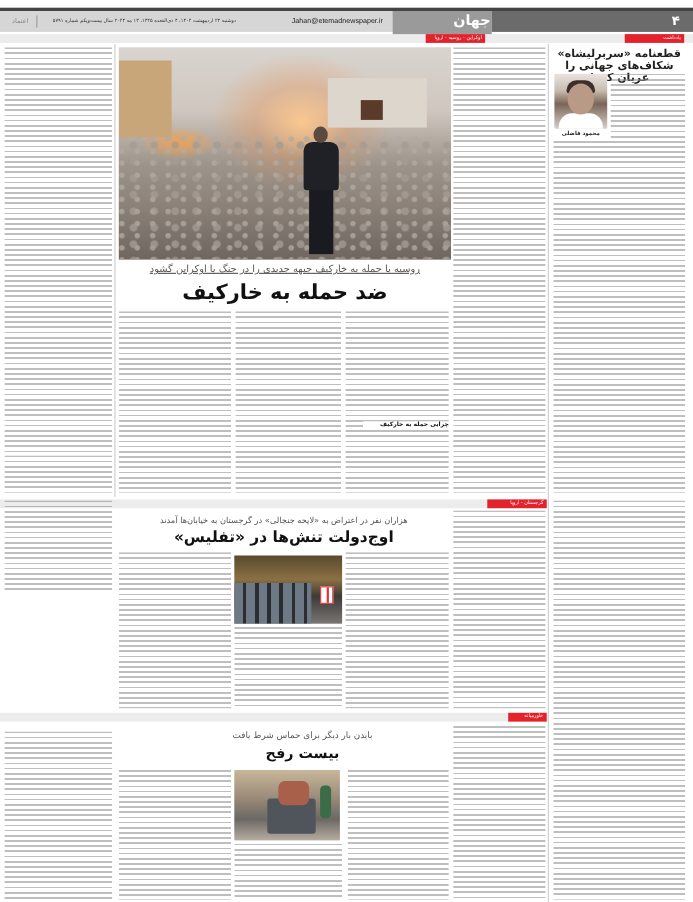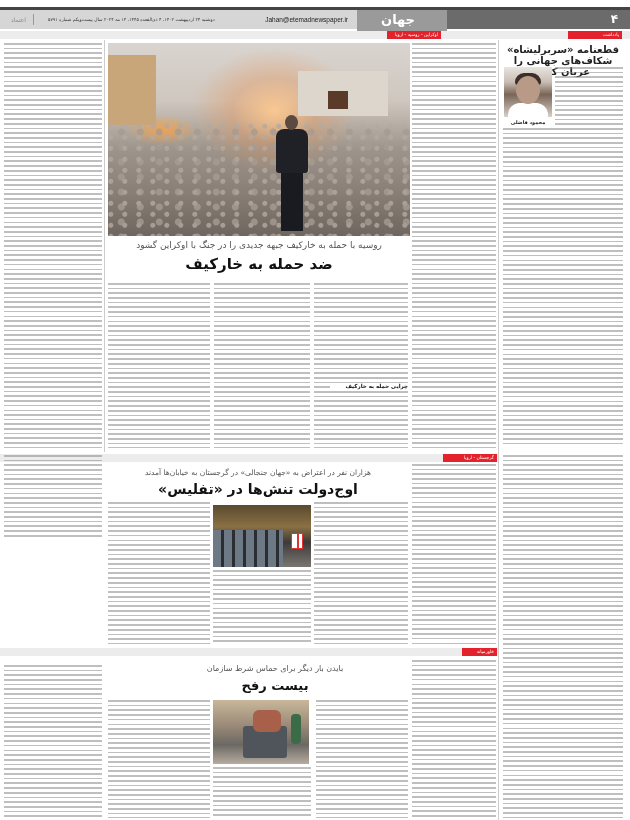--- a/index.html
+++ b/index.html
@@ -3,21 +3,21 @@
 <meta charset="utf-8">
 <style>
   * { box-sizing: border-box; margin: 0; padding: 0; }
   html, body { width: 630px; height: 820px; background: #fff; overflow: hidden; }
   body { font-family: "DejaVu Sans", sans-serif; position: relative; color: #333; }
 
   
   .topline { position: absolute; left: 0; top: 7px; width: 630px; height: 3px; background: #444; }
   .header { position: absolute; left: 0; top: 10px; width: 630px; height: 19px; background: #d6d6d6; }
   .h-page { position: absolute; right: 0; top: 0; width: 183px; height: 19px; background: #6b6b6b; color: #fff; font-size: 12px; font-weight: bold; text-align: right; padding-right: 12px; line-height: 19px; }
-  .h-section { position: absolute; right: 183px; top: 0; width: 90px; height: 23px; background: #9a9a9a; color: #fff; font-size: 13px; font-weight: bold; text-align: right; padding-right: 32px; line-height: 19px; }
+  .h-section { position: absolute; right: 183px; top: 0; width: 90px; height: 23px; background: #9a9a9a; color: #fff; font-size: 13px; font-weight: bold; text-align: right; padding-right: 1px; line-height: 19px; }
   .h-email { position: absolute; right: 282px; top: 0; font-size: 6.5px; color: #222; line-height: 19px; font-family: "Liberation Sans", sans-serif; }
   .h-date { position: absolute; left: 48px; top: 0; font-size: 4.5px; color: #333; line-height: 19px; direction: rtl; }
   .h-logo { position: absolute; left: 8px; top: 4px; width: 26px; height: 11px; font-size: 6px; color: #888; border-right: 1px solid #999; padding-right: 4px; text-align: center; line-height: 11px; }
 
   .subbar { position: absolute; left: 0; top: 31px; width: 630px; height: 8px; background: #ececec; }
   .tag { position: absolute; height: 8px; background: #e3222b; color: #fff; font-size: 4.5px; line-height: 8px; padding: 0 3px; direction: rtl; }
 
   .vrule { position: absolute; top: 40px; width: 1px; background: #ccc; }
 
   
@@ -121,22 +121,22 @@
   <div class="mp-house2"></div>
   <div class="mp-window"></div>
   <div class="mp-rubble"></div>
   <div class="mp-man">
       <div class="legs"></div>
       <div class="torso"></div>
       <div class="head"></div>
     </div>
 </div>
 
-<div class="kicker" style="left:108px; top:240px; width:302px; font-size:9px;">روسیه با حمله به خارکیف جبهه جدیدی را در جنگ با اوکراین گشود</div>
-<div class="headline" style="left:108px; top:255px; width:302px; font-size:15px;">ضد حمله به خارکیف</div>
+<div class="kicker" style="left:108px; top:240px; width:302px; font-size:9px;text-decoration:underline;">روسیه با حمله به خارکیف جبهه جدیدی را در جنگ با اوکراین گشود</div>
+<div class="headline" style="left:108px; top:255px; width:302px; font-size:19px;">ضد حمله به خارکیف</div>
 
 <div class="col" style="left:314px; top:283px; width:94px; height:165px;">
     <div class="lines"></div>
   </div>
 <div class="col" style="left:214px; top:283px; width:96px; height:165px;">
     <div class="lines"></div>
   </div>
 <div class="col" style="left:108px; top:283px; width:102px; height:165px;">
     <div class="lines"></div>
   </div>
@@ -144,21 +144,21 @@
 <div class="col" style="left:4px; top:414px; width:98px; height:34px;">
     <div class="lines"></div>
   </div>
 
 <div class="grayband" style="top:454px; height:8px; width:498px;"></div>
 <div class="tag" style="left:443px; top:454px; width:54px;">گرجستان - اروپا</div>
 <div class="col" style="left:412px; top:464px; width:84px; height:180px;">
   <div class="lines"></div>
   <div class="coltext">هزاران معترض روز شنبه در مرکز تفلیس در تظاهراتی علیه لایحه بحث‌برانگیز «نفوذ بیگانگان» گرد هم آمدند...</div>
 </div>
-<div class="kicker" style="left:108px; top:468px; width:300px; font-size:7.5px;">هزاران نفر در اعتراض به «جهان جنجالی» در گرجستان به خیابان‌ها آمدند</div>
+<div class="kicker" style="left:108px; top:468px; width:300px; font-size:7.5px;">هزاران نفر در اعتراض به «لایحه جنجالی» در گرجستان به خیابان‌ها آمدند</div>
 <div class="headline" style="left:108px; top:481px; width:300px; font-size:14px;">اوج‌دولت تنش‌ها در «تفلیس»</div>
 <div class="col" style="left:314px; top:502px; width:94px; height:142px;">
     <div class="lines"></div>
   </div>
 <div class="photo2">
     <div class="riot"></div>
     <div class="flag"></div>
   </div>
 <div class="col" style="left:213px; top:570px; width:98px; height:74px;">
     <div class="lines"></div>
@@ -169,21 +169,21 @@
 <div class="col" style="left:4px; top:455px; width:98px; height:82px;">
     <div class="lines"></div>
   </div>
 
 <div class="grayband" style="top:648px; height:8px; width:498px;"></div>
 <div class="tag" style="left:462px; top:648px; width:35px;">خاورمیانه</div>
 <div class="col" style="left:412px; top:660px; width:84px; height:158px;">
   <div class="lines"></div>
   <div class="coltext">حملات به رفح آخرین پناهگاه مردم غزه در حالی رو به گسترش است که انتقادات از دولت بایدن برای کنترل اسرائیل در جنگ بیشتر شده است...</div>
 </div>
-<div class="kicker" style="left:150px; top:664px; width:250px; font-size:8px;">بایدن بار دیگر برای حماس شرط سازمان</div>
+<div class="kicker" style="left:150px; top:664px; width:250px; font-size:8px;">بایدن بار دیگر برای حماس شرط یافت</div>
 <div class="headline" style="left:150px; top:678px; width:250px; font-size:13px;">بیست رفح</div>
 <div class="col" style="left:316px; top:700px; width:92px; height:118px;">
     <div class="lines"></div>
   </div>
 <div class="photo3">
     <div class="truck"></div>
     <div class="people"></div>
     <div class="p2"></div>
   </div>
 <div class="col" style="left:213px; top:767px; width:98px; height:51px;">

